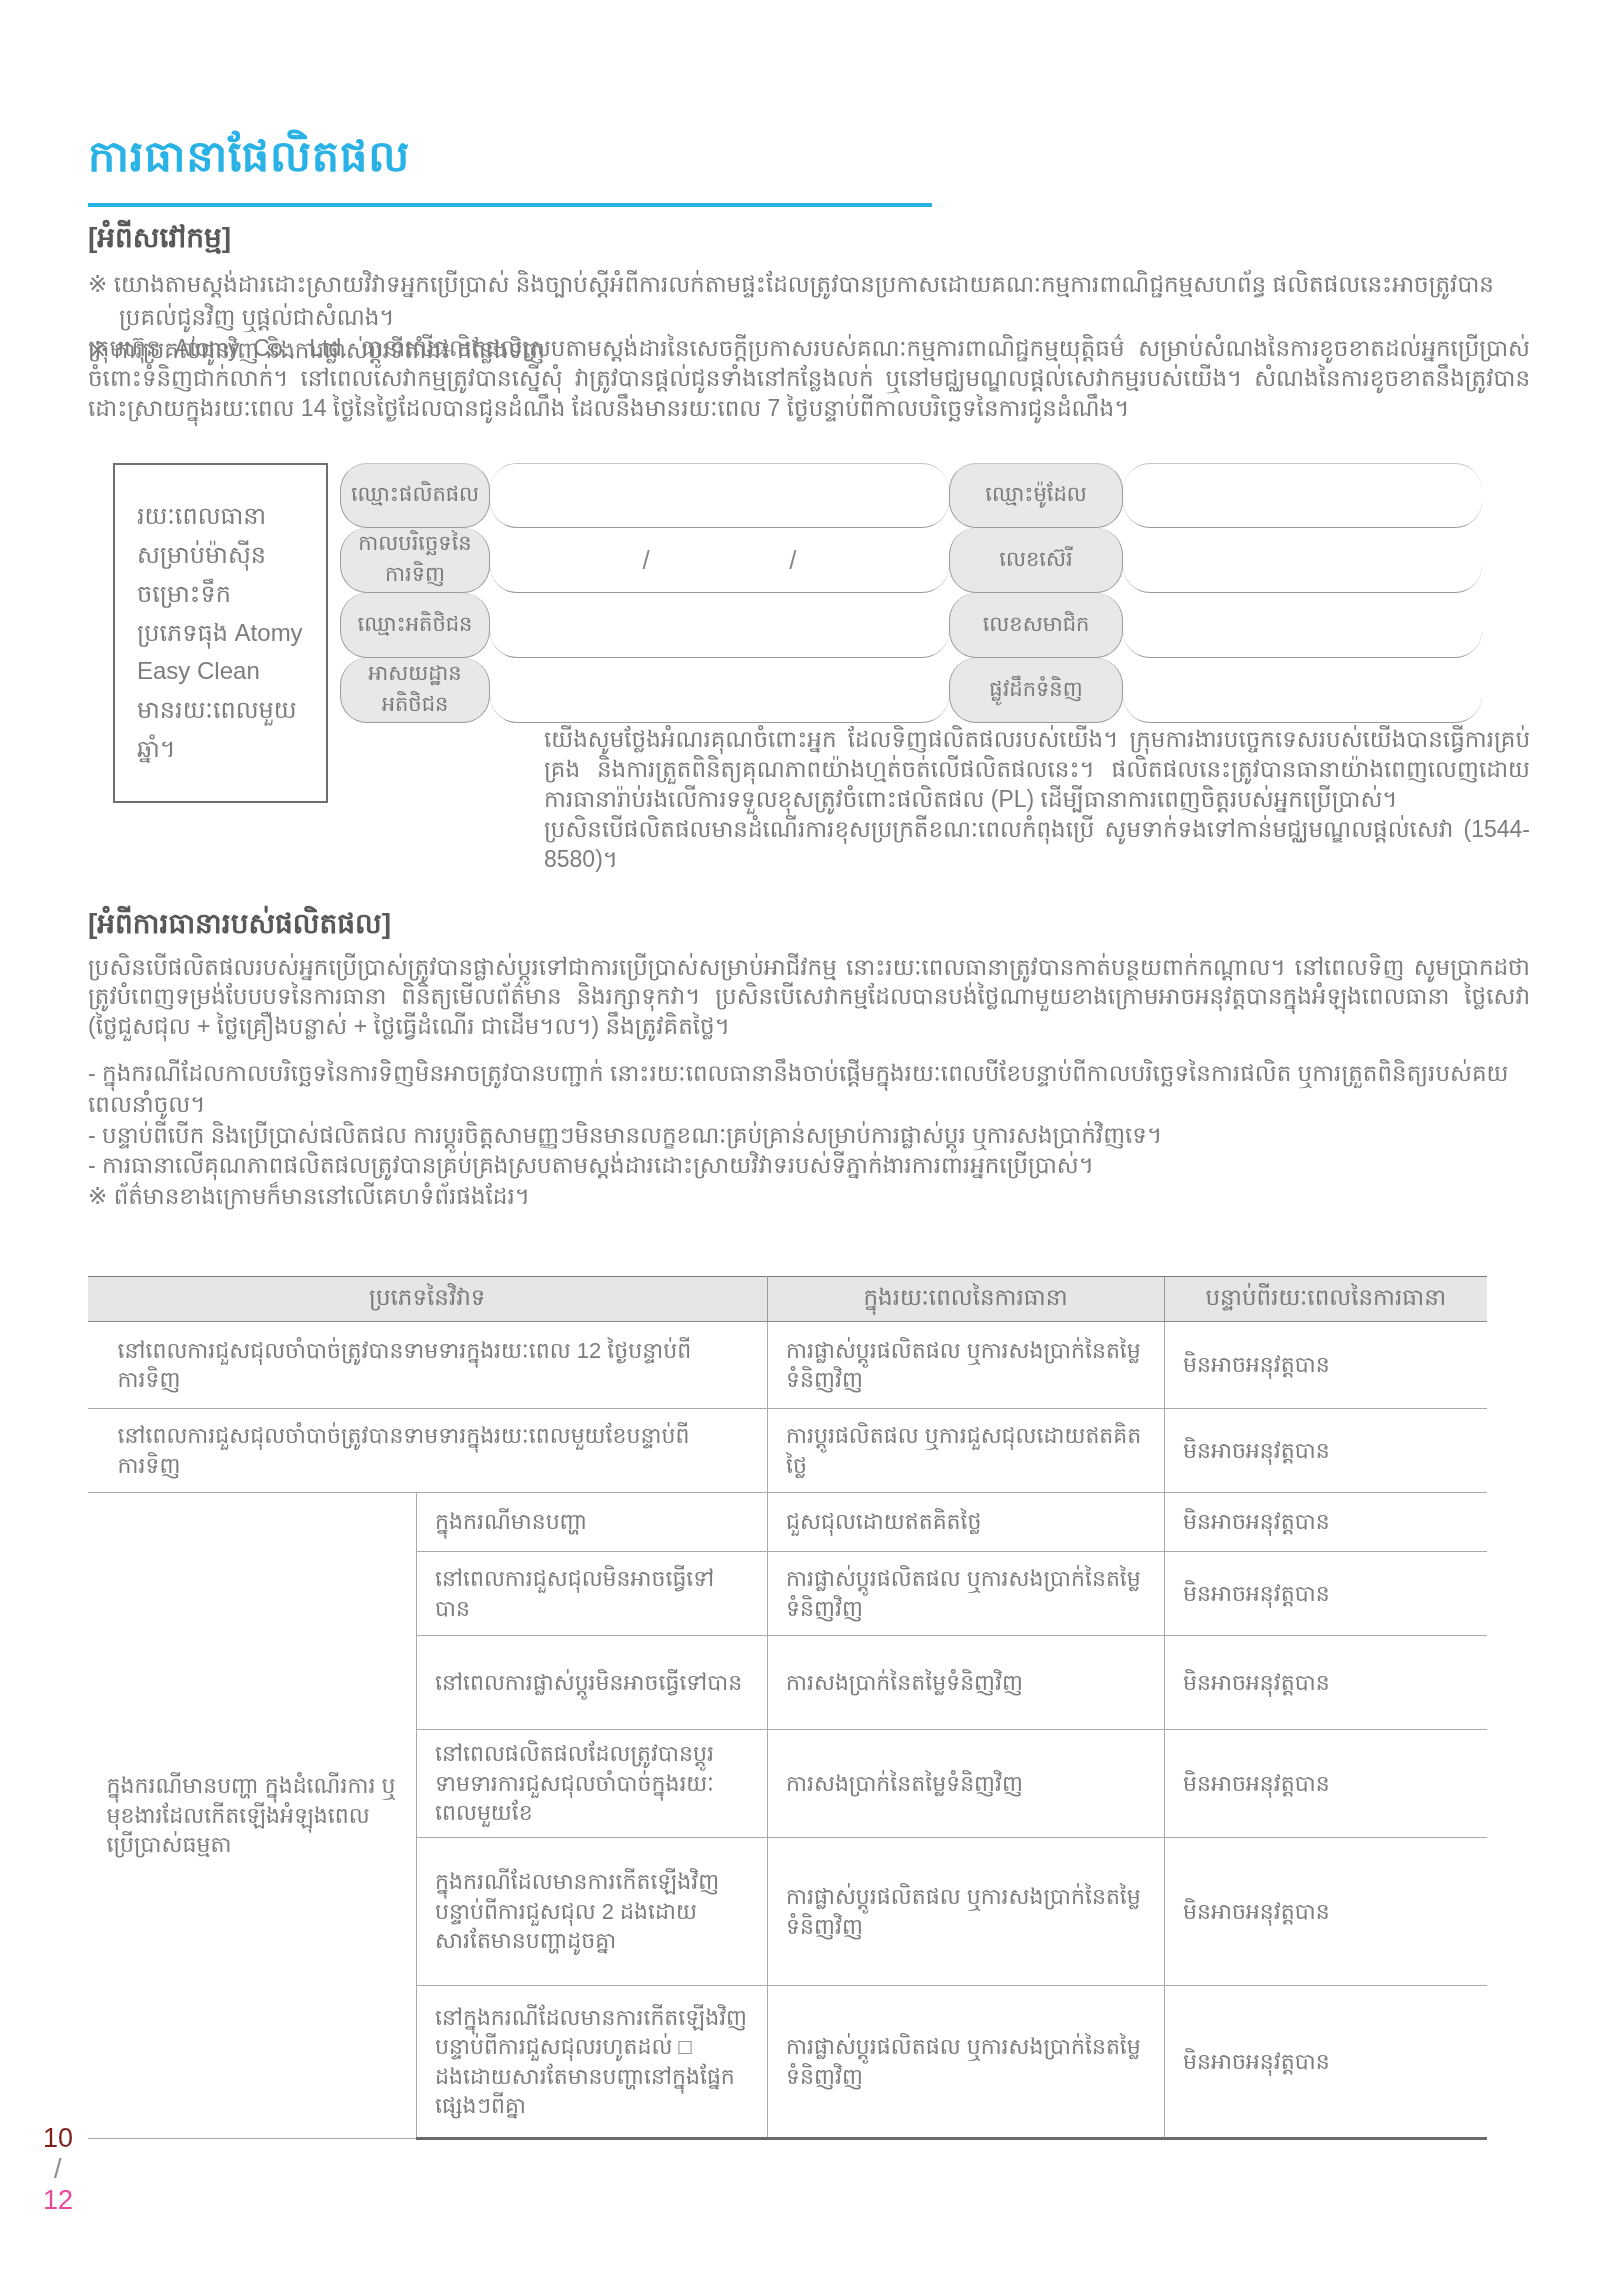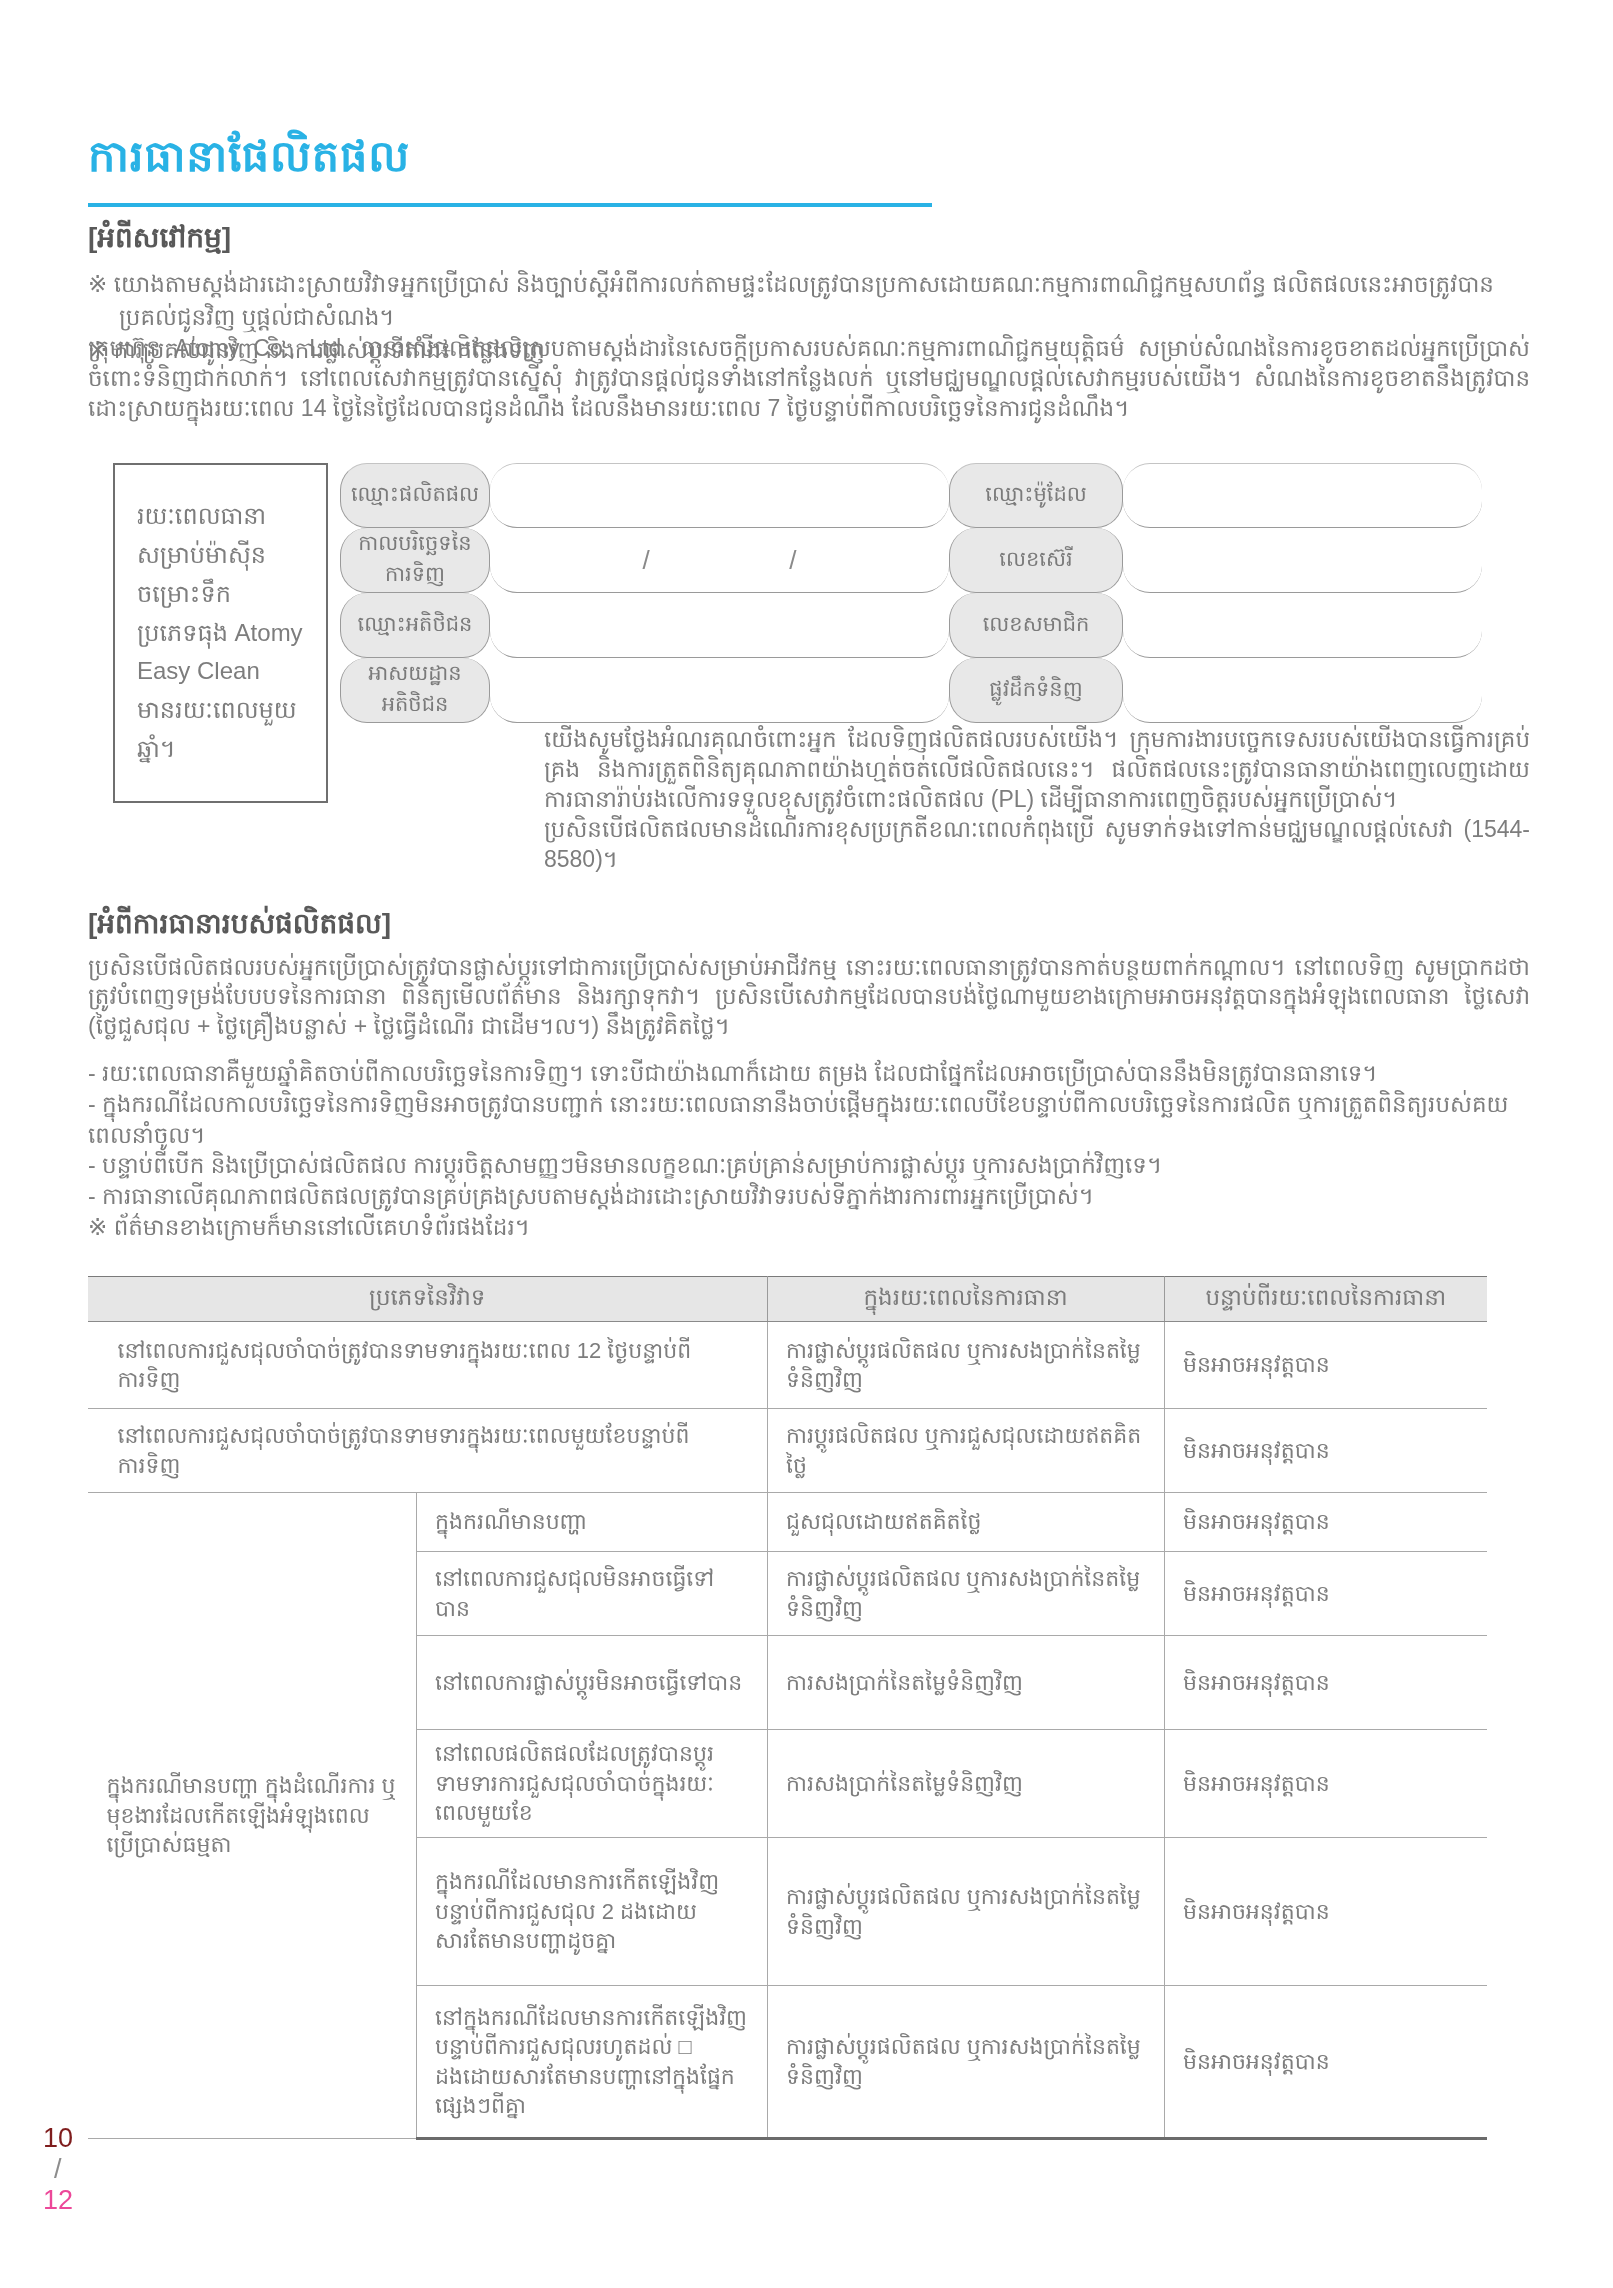--- a/index.html
+++ b/index.html
@@ -63,21 +63,21 @@
     font-size:22px; line-height:1.34; color:#7d7d7d;
     border:0.9px solid #a9a9a9; padding:7.4px 18.5px; vertical-align:middle; text-align:left;
     overflow:hidden;
   }
   .cond-span { padding-left:29.5px; }
   th:first-child, .no-bl { border-left:none; }
   th:last-child,  .no-br { border-right:none; }
   tr.last-row td { border-bottom:3.7px solid #6b6b6b; }
   tr.hrow { height:42px;padding-left:16px; }
   tr.r1 { height:87px; }  tr.r2 { height:84px; }  tr.r3 { height:59px; }
-  tr.r4 { height:84px;font-family:Liberation Serif, serif; }  tr.r5 { height:94px; } tr.r6 { height:108px; }
+  tr.r4 { height:84px; }  tr.r5 { height:94px; } tr.r6 { height:108px; }
   tr.r7 { height:148px; } tr.r8 { height:153px; }
 
   
   .footer { left:43px; top:2123px; font-size:27px; line-height:1.15; }
   .pg-cur   { color:#7f1d1d; }
   .pg-slash { color:#8d8d8d; padding-left:11px; }
   .pg-total { color:#ec4899; }
 </style>
 </head>
 <body>
@@ -130,21 +130,20 @@
     <p>យើងសូមថ្លែងអំណរគុណចំពោះអ្នក ដែលទិញផលិតផលរបស់យើង។ ក្រុមការងារបច្ចេកទេសរបស់យើងបានធ្វើការគ្រប់គ្រង និងការត្រួតពិនិត្យគុណភាពយ៉ាងហ្មត់ចត់លើផលិតផលនេះ។ ផលិតផលនេះត្រូវបានធានាយ៉ាងពេញលេញដោយការធានារ៉ាប់រងលើការទទួលខុសត្រូវចំពោះផលិតផល (PL) ដើម្បីធានាការពេញចិត្តរបស់អ្នកប្រើប្រាស់។</p>
     <p>ប្រសិនបើផលិតផលមានដំណើរការខុសប្រក្រតីខណៈពេលកំពុងប្រើ សូមទាក់ទងទៅកាន់មជ្ឈមណ្ឌលផ្តល់សេវា (1544-8580)។</p>
   </div>
 
   <div class="abs" style="left:88px; top:906px; width:1442px;">
     <h2 class="sec-header">[អំពីការធានារបស់ផលិតផល]</h2>
     <div class="para" style="margin-top:5.5px;">ប្រសិនបើផលិតផលរបស់អ្នកប្រើប្រាស់ត្រូវបានផ្លាស់ប្តូរទៅជាការប្រើប្រាស់សម្រាប់អាជីវកម្ម នោះរយៈពេលធានាត្រូវបានកាត់បន្ថយពាក់កណ្តាល។ នៅពេលទិញ សូមប្រាកដថាត្រូវបំពេញទម្រង់បែបបទនៃការធានា ពិនិត្យមើលព័ត៌មាន និងរក្សាទុកវា។ ប្រសិនបើសេវាកម្មដែលបានបង់ថ្លៃណាមួយខាងក្រោមអាចអនុវត្តបានក្នុងអំឡុងពេលធានា ថ្លៃសេវា (ថ្លៃជួសជុល + ថ្លៃគ្រឿងបន្លាស់ + ថ្លៃធ្វើដំណើរ ជាដើម។ល។) នឹងត្រូវគិតថ្លៃ។</div>
   </div>
 
   <div class="abs bullets">
-    <div class="bullet">- រយៈពេលធានាគឺមួយឆ្នាំគិតចាប់ពីកាលបរិច្ឆេទនៃការទិញ។ ទោះបីជាយ៉ាងណាក៏ដោយ តម្រង ដែលជាផ្នែកដែលអាចប្រើប្រាស់បាននឹងមិនត្រូវបានធានាទេ។</div>
     <div class="bullet">- ក្នុងករណីដែលកាលបរិច្ឆេទនៃការទិញមិនអាចត្រូវបានបញ្ជាក់ នោះរយៈពេលធានានឹងចាប់ផ្តើមក្នុងរយៈពេលបីខែបន្ទាប់ពីកាលបរិច្ឆេទនៃការផលិត ឬការត្រួតពិនិត្យរបស់គយពេលនាំចូល។</div>
     <div class="bullet">- បន្ទាប់ពីបើក និងប្រើប្រាស់ផលិតផល ការប្តូរចិត្តសាមញ្ញៗមិនមានលក្ខខណៈគ្រប់គ្រាន់សម្រាប់ការផ្លាស់ប្តូរ ឬការសងប្រាក់វិញទេ។</div>
     <div class="bullet">- ការធានាលើគុណភាពផលិតផលត្រូវបានគ្រប់គ្រងស្របតាមស្តង់ដារដោះស្រាយវិវាទរបស់ទីភ្នាក់ងារការពារអ្នកប្រើប្រាស់។</div>
     <div class="bullet">※ ព័ត៌មានខាងក្រោមក៏មាននៅលើគេហទំព័រផងដែរ។</div>
   </div>
 
   <div class="abs wtable">
     <table>
       <colgroup>
         <col style="width:328px;">

